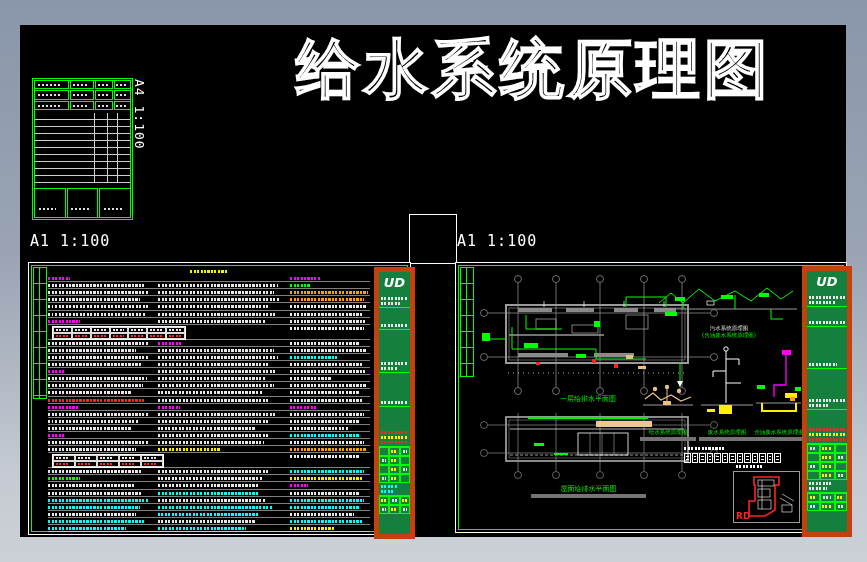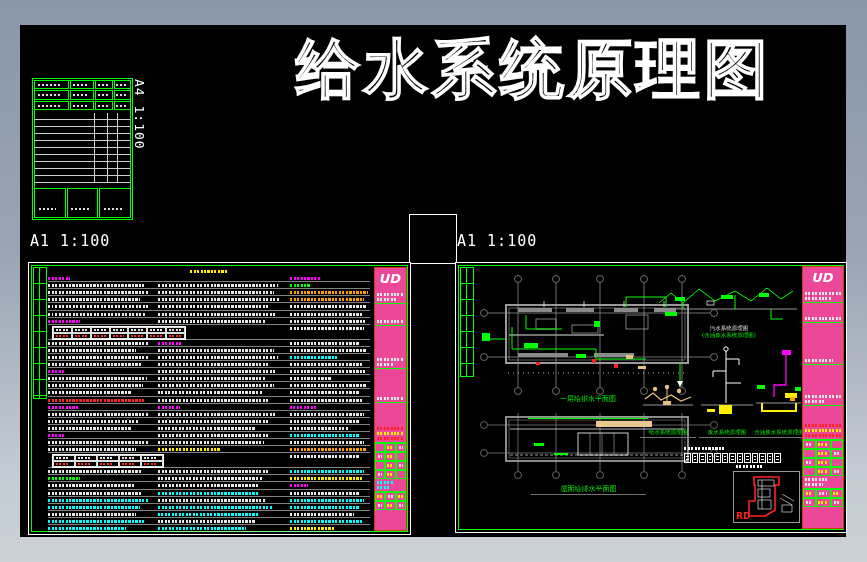--- a/index.html
+++ b/index.html
@@ -60,37 +60,37 @@
   .ls-row{position:relative;height:7.1px;box-sizing:border-box;border-bottom:1px solid rgba(255,255,255,.5);flex:0 0 auto;}
   .ls-row.tall{height:15px;}
   .seg{position:absolute;top:2px;height:3px;
     background:repeating-linear-gradient(90deg,var(--c) 0 2px,transparent 2px 3.5px);}
   .mtbl{position:absolute;left:4px;top:1px;height:12px;display:grid;border:1px solid #fff;background:#000;}
   .mtbl i{border:0.5px solid #ddd;position:relative;}
   .mtbl i::after{content:"";position:absolute;left:12%;top:30%;height:2px;width:70%;
     background:repeating-linear-gradient(90deg,var(--c) 0 2px,transparent 2px 3.4px);}
 
   
-  .tblock{position:absolute;border:1px solid #c2410c;background:#ec4899;overflow:hidden;}
+  .tblock{position:absolute;border:5px solid #c2410c;background:#15803d;overflow:hidden;}
   .tb-logo{color:#fff;font-weight:bold;font-style:italic;font-size:13px;text-align:center;
     font-family:"DejaVu Sans",sans-serif;padding-top:3px;height:20px;}
   .tb-sec{border-top:1px solid #0f0;}
   .dash{height:3px;margin:2px 2px;background:repeating-linear-gradient(90deg,var(--c) 0 2px,transparent 2px 3.4px);}
   .d-w{--c:#e8e8e8}.d-r{--c:#ff2222}.d-y{--c:#ffee00}.d-c{--c:#00ffff}
   .tb-grid{display:grid;grid-template-columns:1fr 1.2fr 1fr;border-top:1px solid #0f0;}
   .tb-grid i{border:1px solid #0f0;height:7px;position:relative;}
   .tb-grid i.yl::after{content:"";position:absolute;inset:2px 15%;
     background:repeating-linear-gradient(90deg,#ffee00 0 2px,transparent 2px 3.4px);}
   .tb-grid i.wh::after{content:"";position:absolute;inset:2px 20%;
     background:repeating-linear-gradient(90deg,#ddd 0 2px,transparent 2px 3.4px);}
 
   
   .glabel{position:absolute;color:#00ff00;font-size:7px;line-height:8px;white-space:nowrap;
     font-family:"DejaVu Sans",sans-serif;text-align:center;}
-  .glabel.u1{border-bottom:1px solid #737373;padding-bottom:1px;}
+  .glabel.u1{border-bottom:4px solid #737373;padding-bottom:1px;}
   .glabel.u2{border-bottom:3px double #00ff00;padding-bottom:13px;}
   .glabel .wmix{color:#e8e8e8;}
   .small5{font-size:5.5px;line-height:7px;}
 
   
   .note{position:absolute;color:#fff;}
   .note .tiny{height:3px;width:40px;margin-bottom:3px;
     background:repeating-linear-gradient(90deg,#fff 0 2px,transparent 2px 3.5px);}
   .noteboxes{display:flex;gap:1px;}
   .noteboxes b{width:4.5px;height:8px;border:1px solid #fff;display:block;position:relative;}

